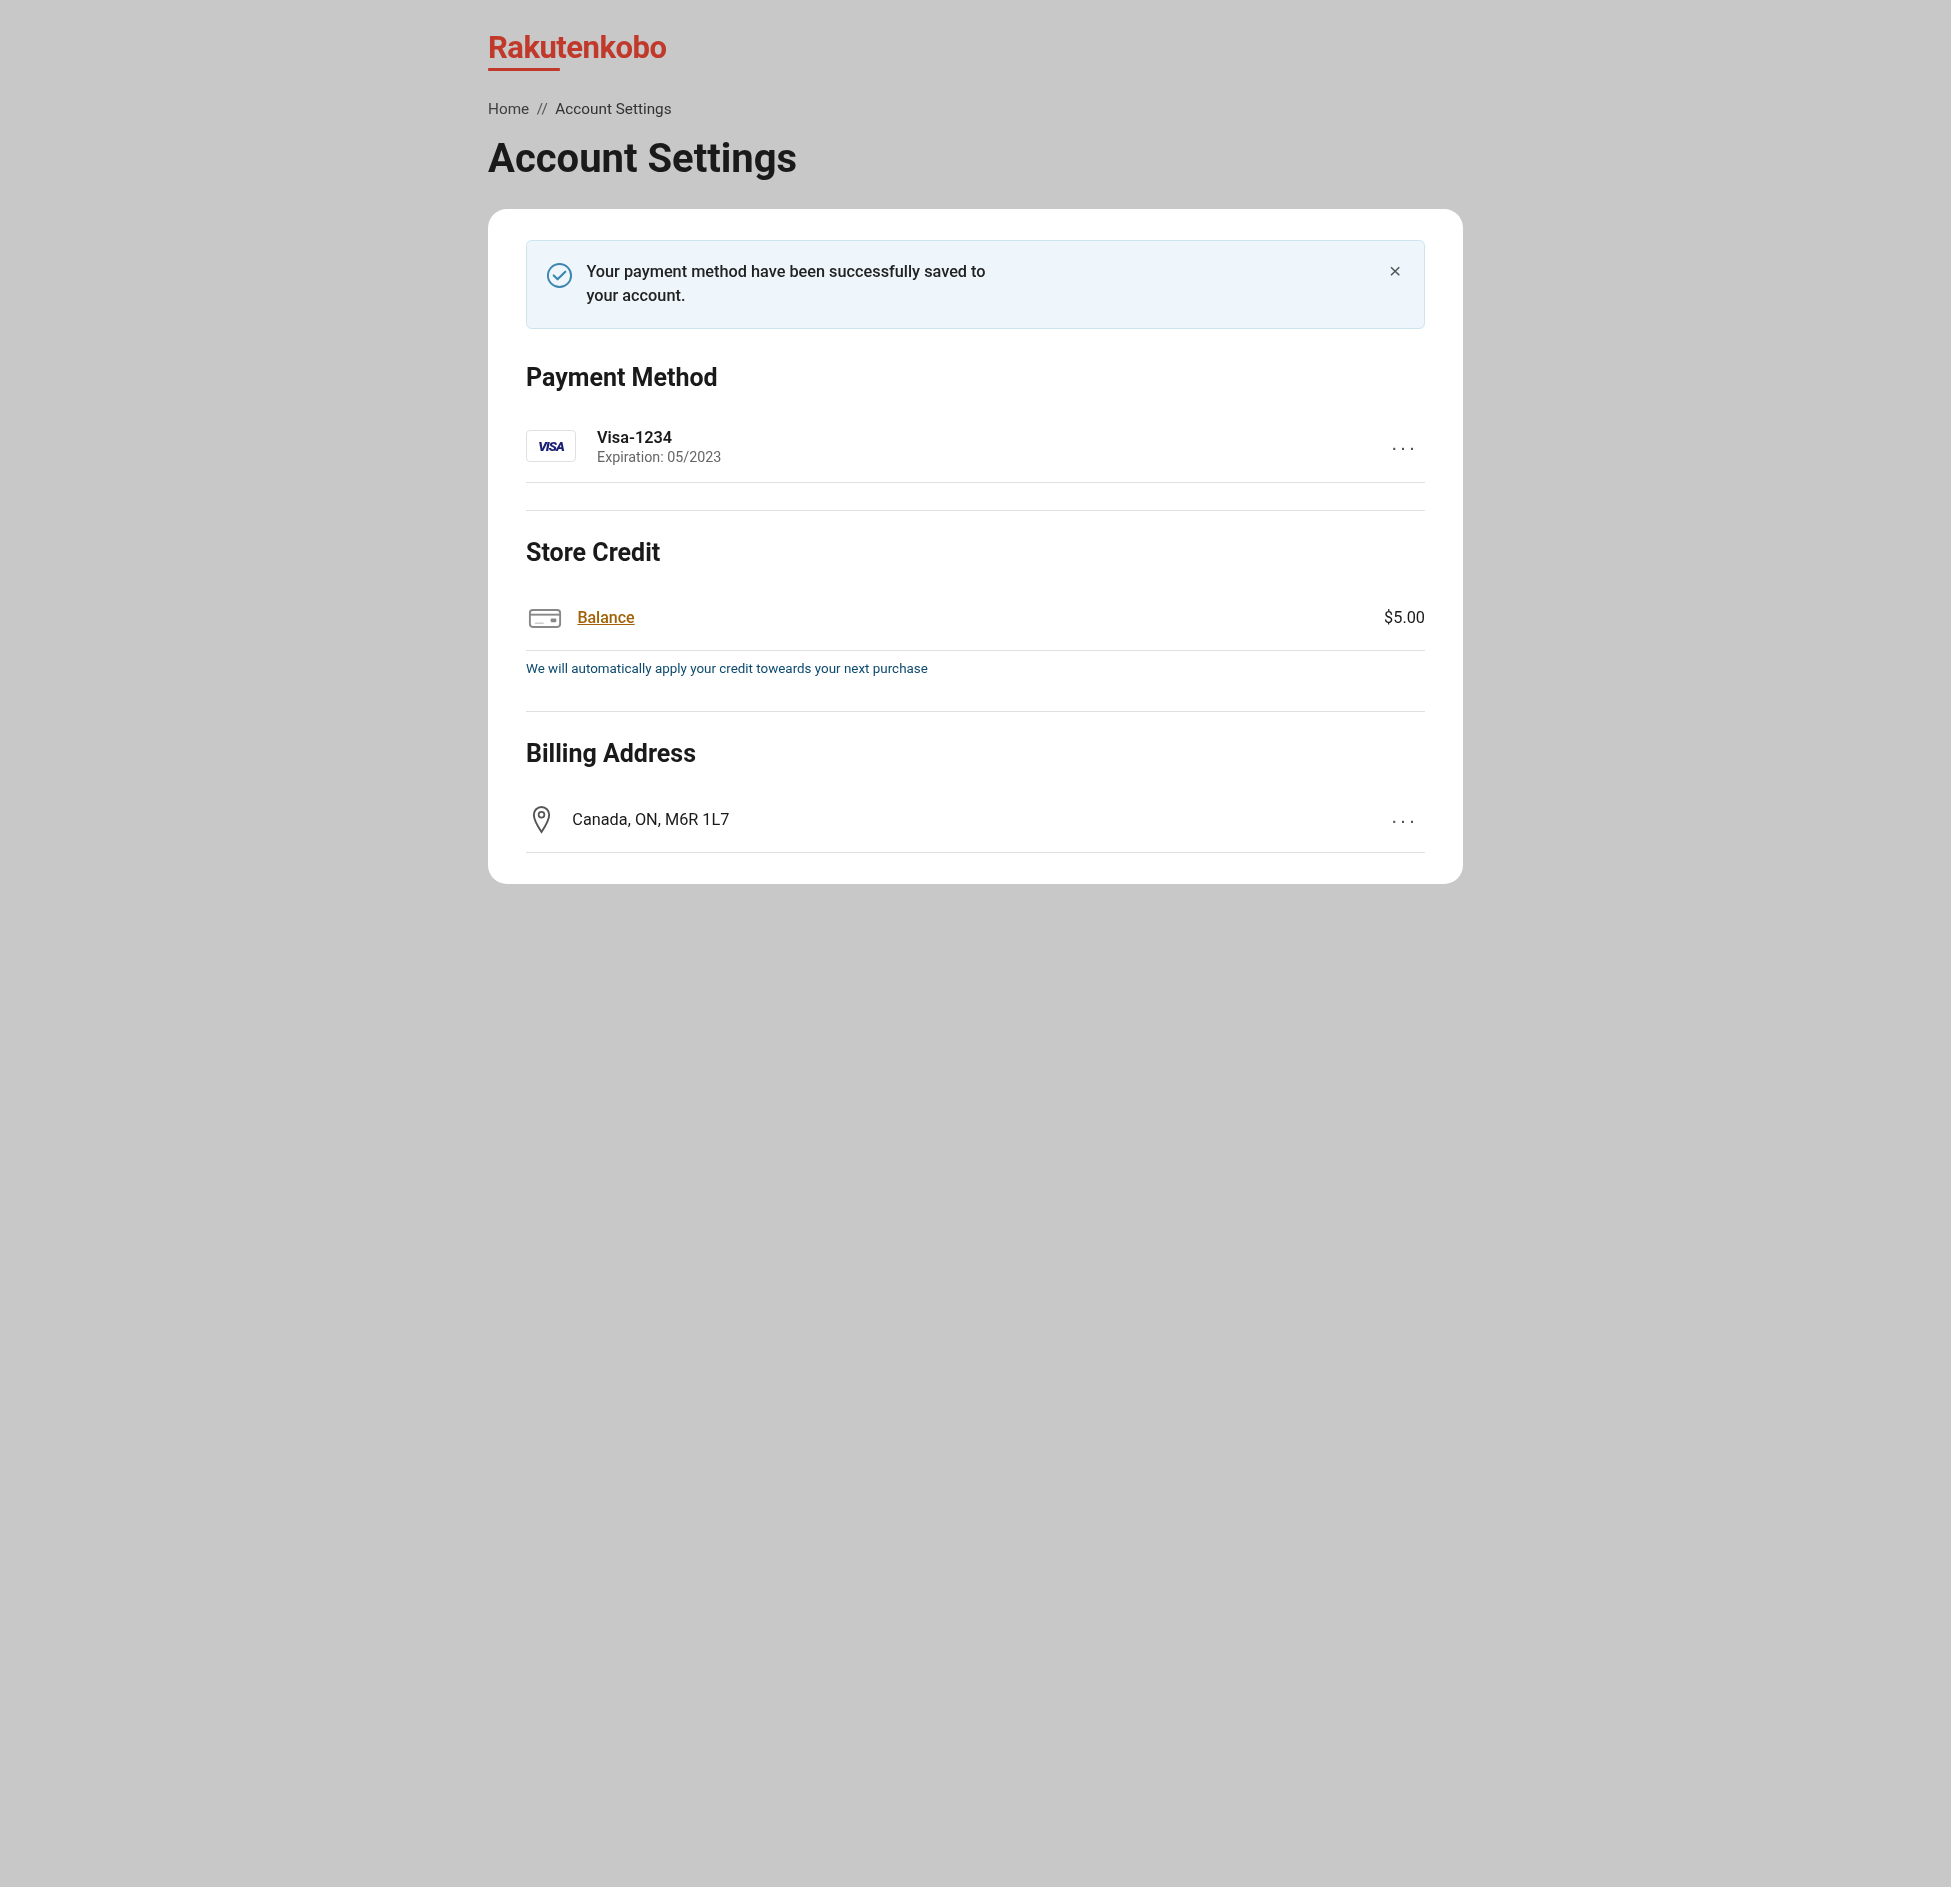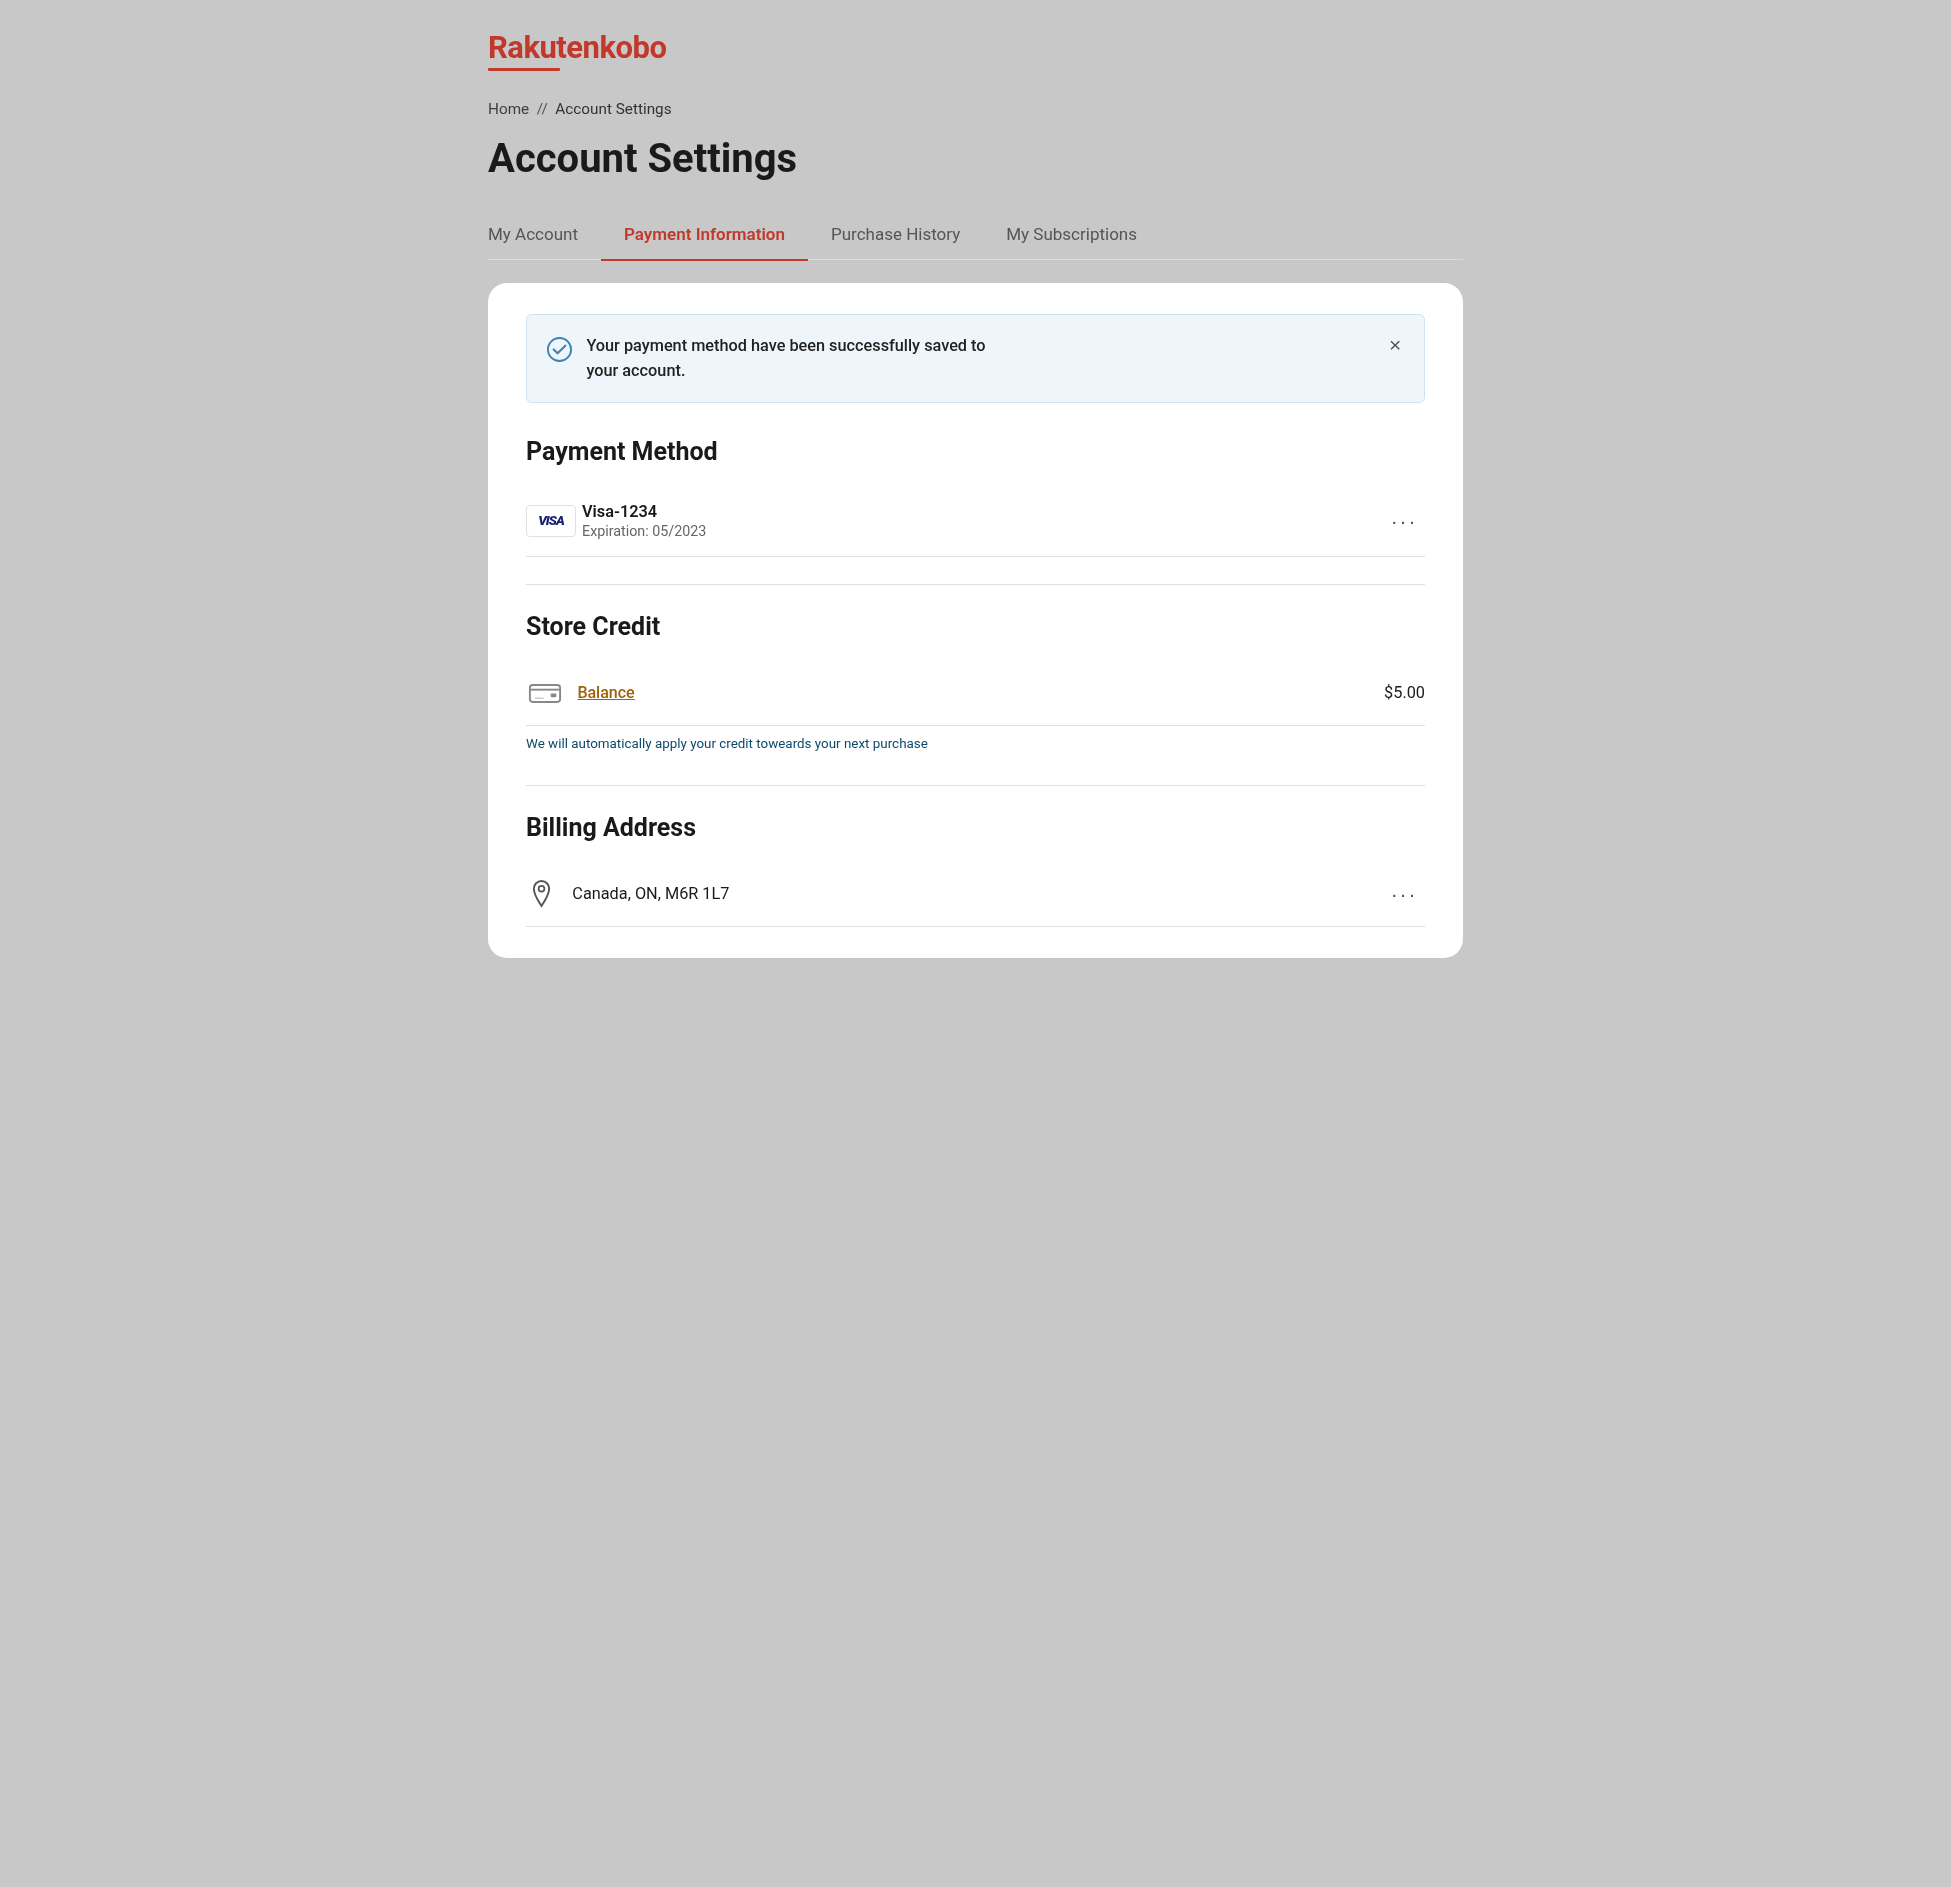--- a/index.html
+++ b/index.html
@@ -177,21 +177,21 @@
       color: #1a1a1a;
       margin-bottom: 19px;
     }
 
     
     .payment-row {
       display: flex;
       align-items: center;
       padding: 17px 0;
       border-bottom: 1px solid #e0e0e0;
-      gap: 6px;
+      gap: 21px;
     }
 
     .payment-row:last-child {
       border-bottom: none;
     }
 
     .visa-icon {
       width: 50px;
       height: 32.5px;
       border: 1px solid #e0e0e0;
@@ -324,26 +324,20 @@
   </div>
 
   <nav class="breadcrumb">
     <a class="breadcrumb-home">Home</a>
     <span class="breadcrumb-separator">//</span>
     <span class="breadcrumb-current">Account Settings</span>
   </nav>
 
   <h1 class="page-title">Account Settings</h1>
 
-  <div class="tabs">
-    <span class="tab">My Account</span>
-    <span class="tab active">Payment Information</span>
-    <span class="tab">Purchase History</span>
-    <span class="tab">My Subscriptions</span>
-  </div>
 
   <div class="content-card">
 
     <div class="success-banner">
       <div class="success-banner-left">
 
         <svg class="success-icon" viewBox="0 0 28 28" fill="none" xmlns="http://www.w3.org/2000/svg">
           <circle cx="14" cy="14" r="12" stroke="#3a86b0" stroke-width="2" fill="none"></circle>
           <polyline points="8,14 12,18 20,10" stroke="#3a86b0" stroke-width="2.2" fill="none" stroke-linecap="round" stroke-linejoin="round"></polyline>
         </svg>

